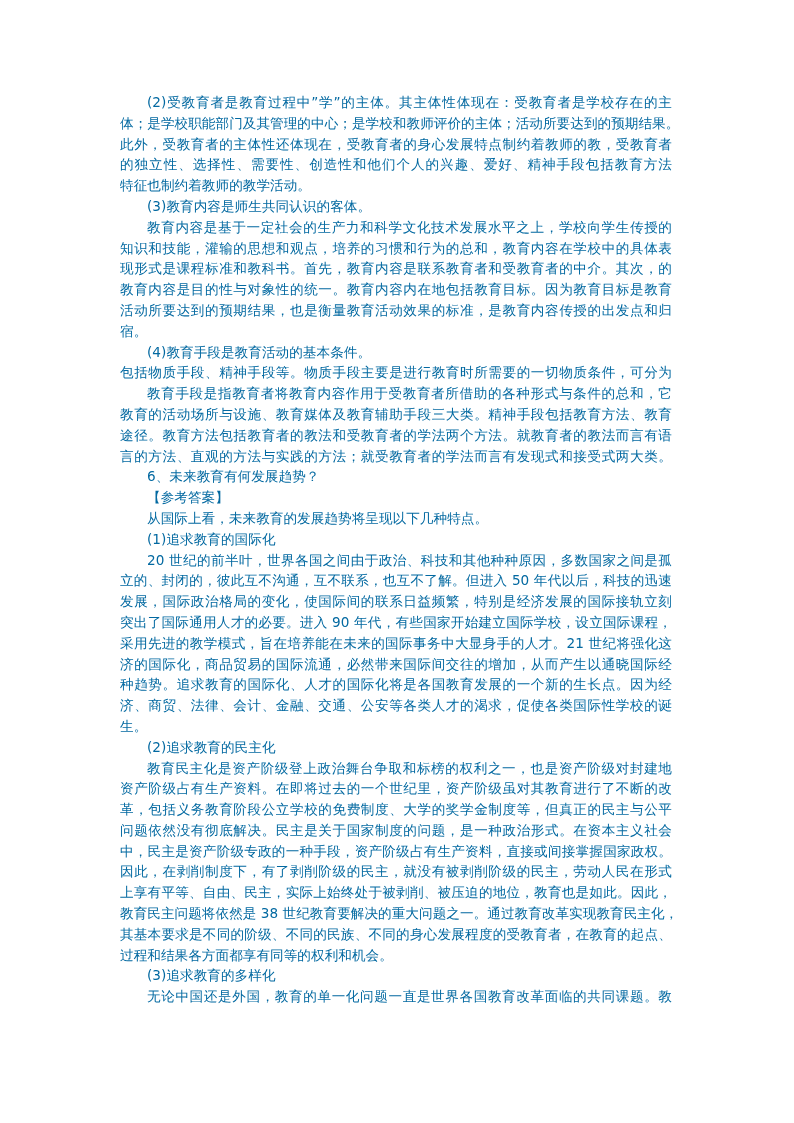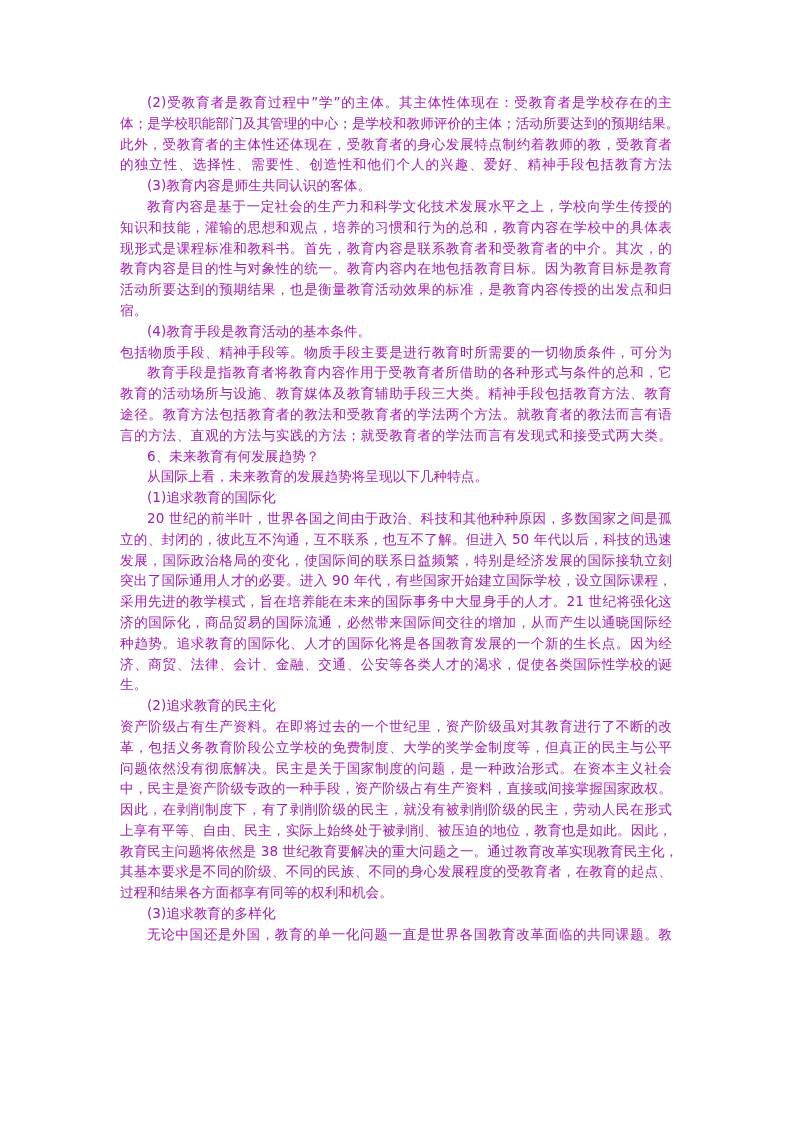--- a/index.html
+++ b/index.html
@@ -3,38 +3,39 @@
 <meta charset="utf-8">
 <style>
   html, body { margin: 0; padding: 0; background: #ffffff; }
   body { width: 794px; height: 1123px; position: relative; overflow: hidden; }
   .page { position: absolute; left: 120px; top: 92px; width: 552px; }
   .line {
     font-family: "DejaVu Sans", "Liberation Sans", sans-serif;
     font-size: 13.6px;
     line-height: 20.8px;
     height: 20.8px;
-    color: #a21caf;
+    color: #0369a1;
     white-space: nowrap;
     letter-spacing: 0.05px;
     text-align: justify;
     text-align-last: justify;
   }
   .line.last { text-align-last: left; }
   .line.indent { padding-left: 27px; }
 </style>
 </head>
 <body>
 
 <div class="page" id="page">
     <div>
       <div class="line indent">(2)受教育者是教育过程中”学”的主体。其主体性体现在：受教育者是学校存在的主</div>
       <div class="line">体；是学校职能部门及其管理的中心；是学校和教师评价的主体；活动所要达到的预期结果。</div>
       <div class="line">此外，受教育者的主体性还体现在，受教育者的身心发展特点制约着教师的教，受教育者</div>
       <div class="line">的独立性、选择性、需要性、创造性和他们个人的兴趣、爱好、精神手段包括教育方法</div>
+      <div class="line last">特征也制约着教师的教学活动。</div>
     </div>
     <div>
       <div class="line indent last">(3)教育内容是师生共同认识的客体。</div>
     </div>
     <div>
       <div class="line indent">教育内容是基于一定社会的生产力和科学文化技术发展水平之上，学校向学生传授的</div>
       <div class="line">知识和技能，灌输的思想和观点，培养的习惯和行为的总和，教育内容在学校中的具体表</div>
       <div class="line">现形式是课程标准和教科书。首先，教育内容是联系教育者和受教育者的中介。其次，的</div>
       <div class="line">教育内容是目的性与对象性的统一。教育内容内在地包括教育目标。因为教育目标是教育</div>
       <div class="line">活动所要达到的预期结果，也是衡量教育活动效果的标准，是教育内容传授的出发点和归</div>
@@ -47,40 +48,44 @@
       <div class="line">包括物质手段、精神手段等。物质手段主要是进行教育时所需要的一切物质条件，可分为</div>
       <div class="line indent">教育手段是指教育者将教育内容作用于受教育者所借助的各种形式与条件的总和，它</div>
       <div class="line">教育的活动场所与设施、教育媒体及教育辅助手段三大类。精神手段包括教育方法、教育</div>
       <div class="line">途径。教育方法包括教育者的教法和受教育者的学法两个方法。就教育者的教法而言有语</div>
       <div class="line">言的方法、直观的方法与实践的方法；就受教育者的学法而言有发现式和接受式两大类。</div>
     </div>
     <div>
       <div class="line indent last">6、未来教育有何发展趋势？</div>
     </div>
     <div>
+      <div class="line indent last">【参考答案】</div>
+    </div>
+    <div>
       <div class="line indent last">从国际上看，未来教育的发展趋势将呈现以下几种特点。</div>
     </div>
     <div>
       <div class="line indent last">(1)追求教育的国际化</div>
     </div>
     <div>
       <div class="line indent">20 世纪的前半叶，世界各国之间由于政治、科技和其他种种原因，多数国家之间是孤</div>
       <div class="line">立的、封闭的，彼此互不沟通，互不联系，也互不了解。但进入 50 年代以后，科技的迅速</div>
       <div class="line">发展，国际政治格局的变化，使国际间的联系日益频繁，特别是经济发展的国际接轨立刻</div>
       <div class="line">突出了国际通用人才的必要。进入 90 年代，有些国家开始建立国际学校，设立国际课程，</div>
       <div class="line">采用先进的教学模式，旨在培养能在未来的国际事务中大显身手的人才。21 世纪将强化这</div>
       <div class="line">济的国际化，商品贸易的国际流通，必然带来国际间交往的增加，从而产生以通晓国际经</div>
       <div class="line">种趋势。追求教育的国际化、人才的国际化将是各国教育发展的一个新的生长点。因为经</div>
       <div class="line">济、商贸、法律、会计、金融、交通、公安等各类人才的渴求，促使各类国际性学校的诞</div>
       <div class="line last">生。</div>
     </div>
     <div>
       <div class="line indent last">(2)追求教育的民主化</div>
     </div>
     <div>
+      <div class="line indent">教育民主化是资产阶级登上政治舞台争取和标榜的权利之一，也是资产阶级对封建地</div>
       <div class="line">资产阶级占有生产资料。在即将过去的一个世纪里，资产阶级虽对其教育进行了不断的改</div>
       <div class="line">革，包括义务教育阶段公立学校的免费制度、大学的奖学金制度等，但真正的民主与公平</div>
       <div class="line">问题依然没有彻底解决。民主是关于国家制度的问题，是一种政治形式。在资本主义社会</div>
       <div class="line">中，民主是资产阶级专政的一种手段，资产阶级占有生产资料，直接或间接掌握国家政权。</div>
       <div class="line">因此，在剥削制度下，有了剥削阶级的民主，就没有被剥削阶级的民主，劳动人民在形式</div>
       <div class="line">上享有平等、自由、民主，实际上始终处于被剥削、被压迫的地位，教育也是如此。因此，</div>
       <div class="line">教育民主问题将依然是 38 世纪教育要解决的重大问题之一。通过教育改革实现教育民主化，</div>
       <div class="line">其基本要求是不同的阶级、不同的民族、不同的身心发展程度的受教育者，在教育的起点、</div>
       <div class="line last">过程和结果各方面都享有同等的权利和机会。</div>
     </div>

